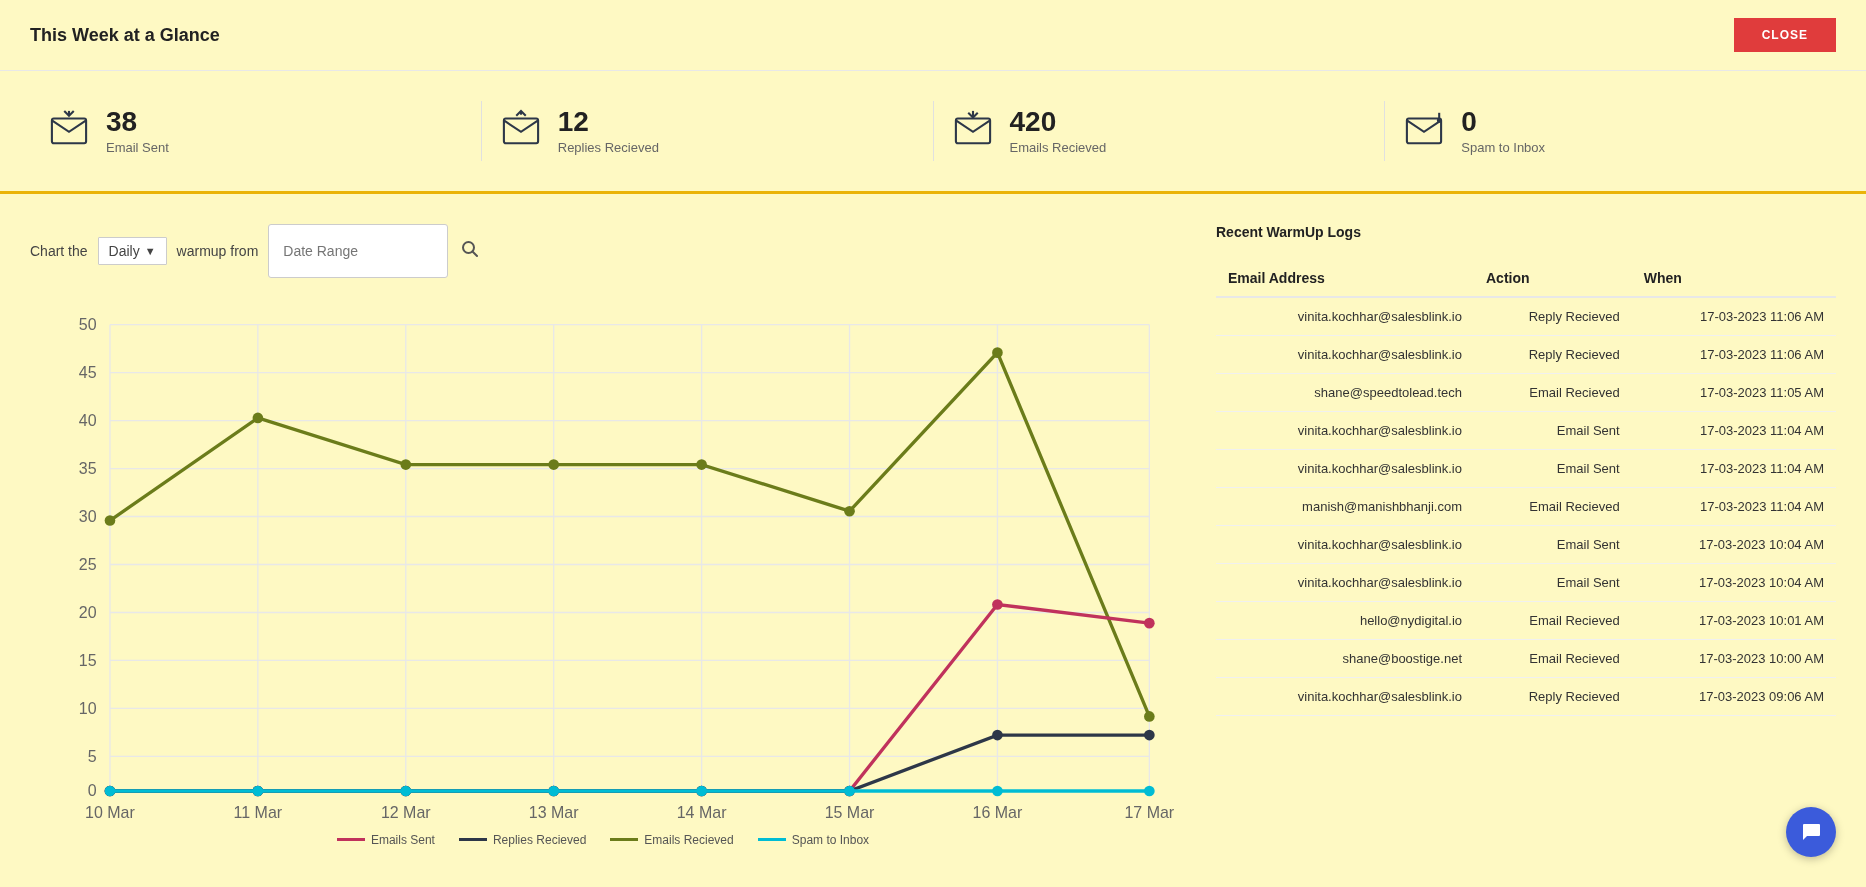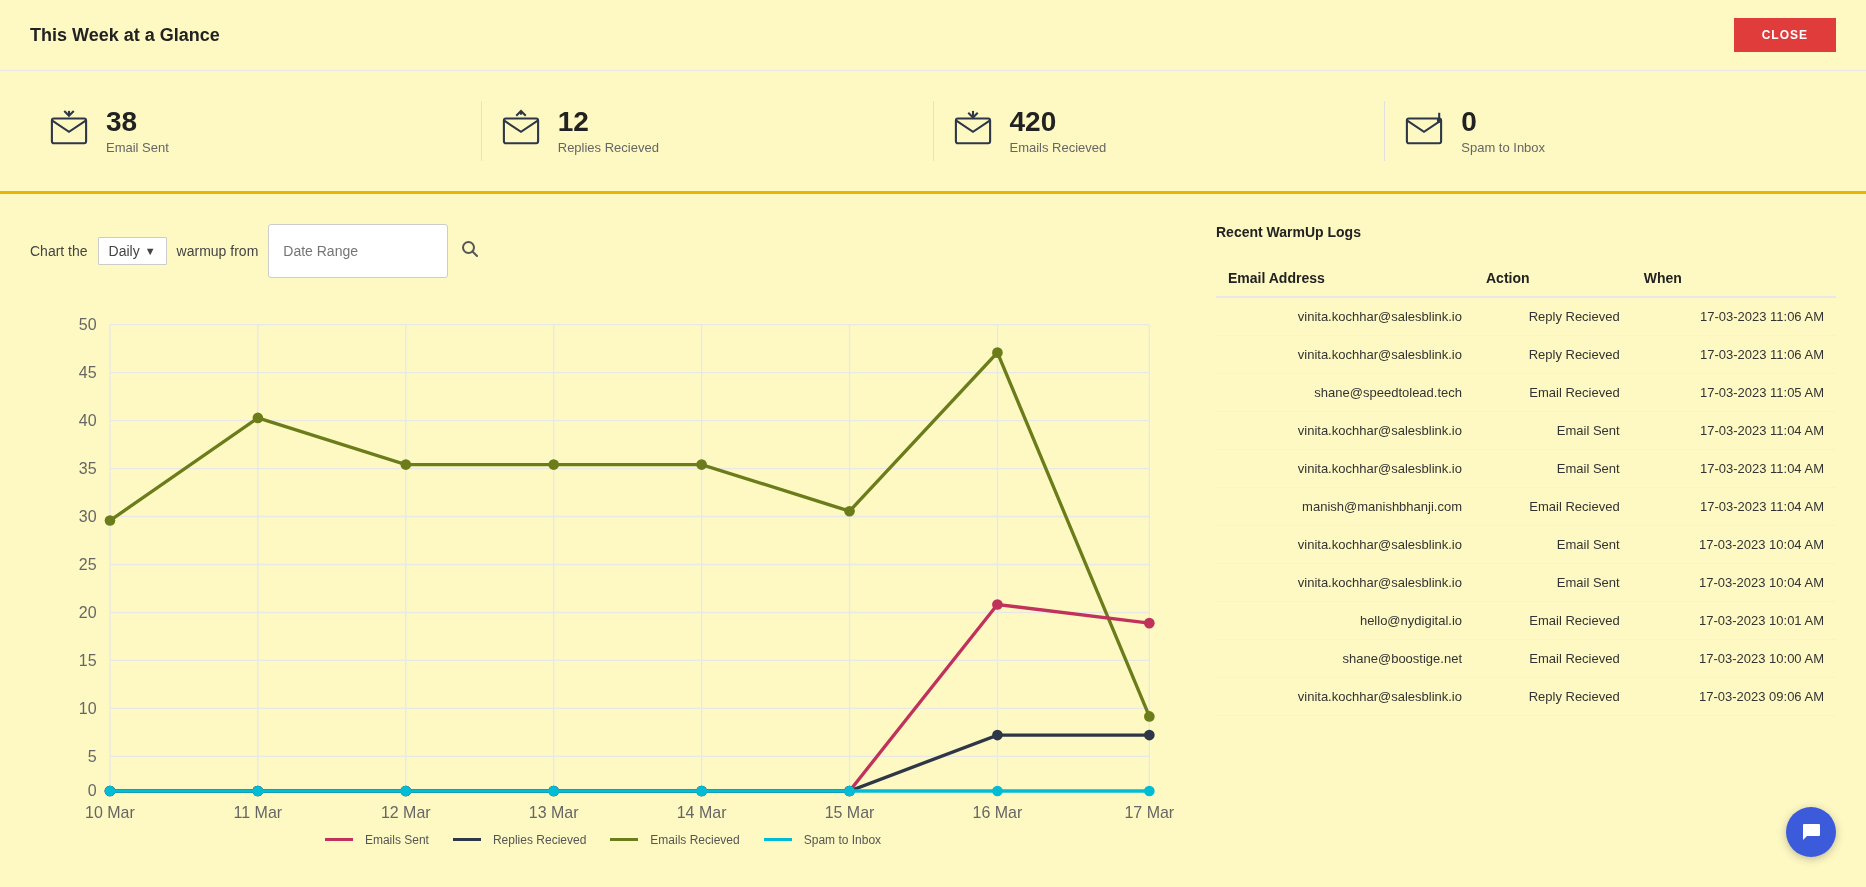--- a/index.html
+++ b/index.html
@@ -29,21 +29,21 @@
     .chart-controls { display: flex; align-items: center; gap: 10px; margin-bottom: 20px; font-size: 14px; color: #444; }
     .chart-select { border: 1px solid #ccc; padding: 5px 10px; font-size: 14px; border-radius: 1px; background: #fff; cursor: pointer; display: flex; align-items: center; gap: 5px; }
     .chart-date-input { border: 1px solid #ccc; padding: 18px 14px; font-size: 14px; border-radius: 3px; color: #999; width: 180px; }
     .chart-search-btn { background: none; border: none; cursor: pointer; font-size: 18px; color: #555; padding: 3px; }
     
     
     .chart-wrapper { width: 100%; }
     
     
     .chart-legend { display: flex; justify-content: center; gap: 24px; margin-top: 12px; font-size: 12px; color: #555; flex-wrap: wrap; }
-    .legend-item { display: flex; align-items: center; gap: 12px; }
+    .legend-item { display: flex; align-items: center; gap: 6px; }
     .legend-line { width: 28px; height: 3px; display: inline-block; }
     
     
     .logs-section { width: 620px; flex-shrink: 0; }
     .logs-title { font-size: 14px; font-weight: 600; color: #222; margin-bottom: 20px; }
     .logs-table { width: 100%; border-collapse: collapse; }
     .logs-table th { text-align: left; font-size: 14px; font-weight: 700; color: #222; padding: 10px 12px; border-bottom: 2px solid #e8e8e8; }
     .logs-table td { text-align: right; font-size: 13px; color: #333; padding: 11px 12px; border-bottom: 1px solid #f0f0f0; }
     
     

